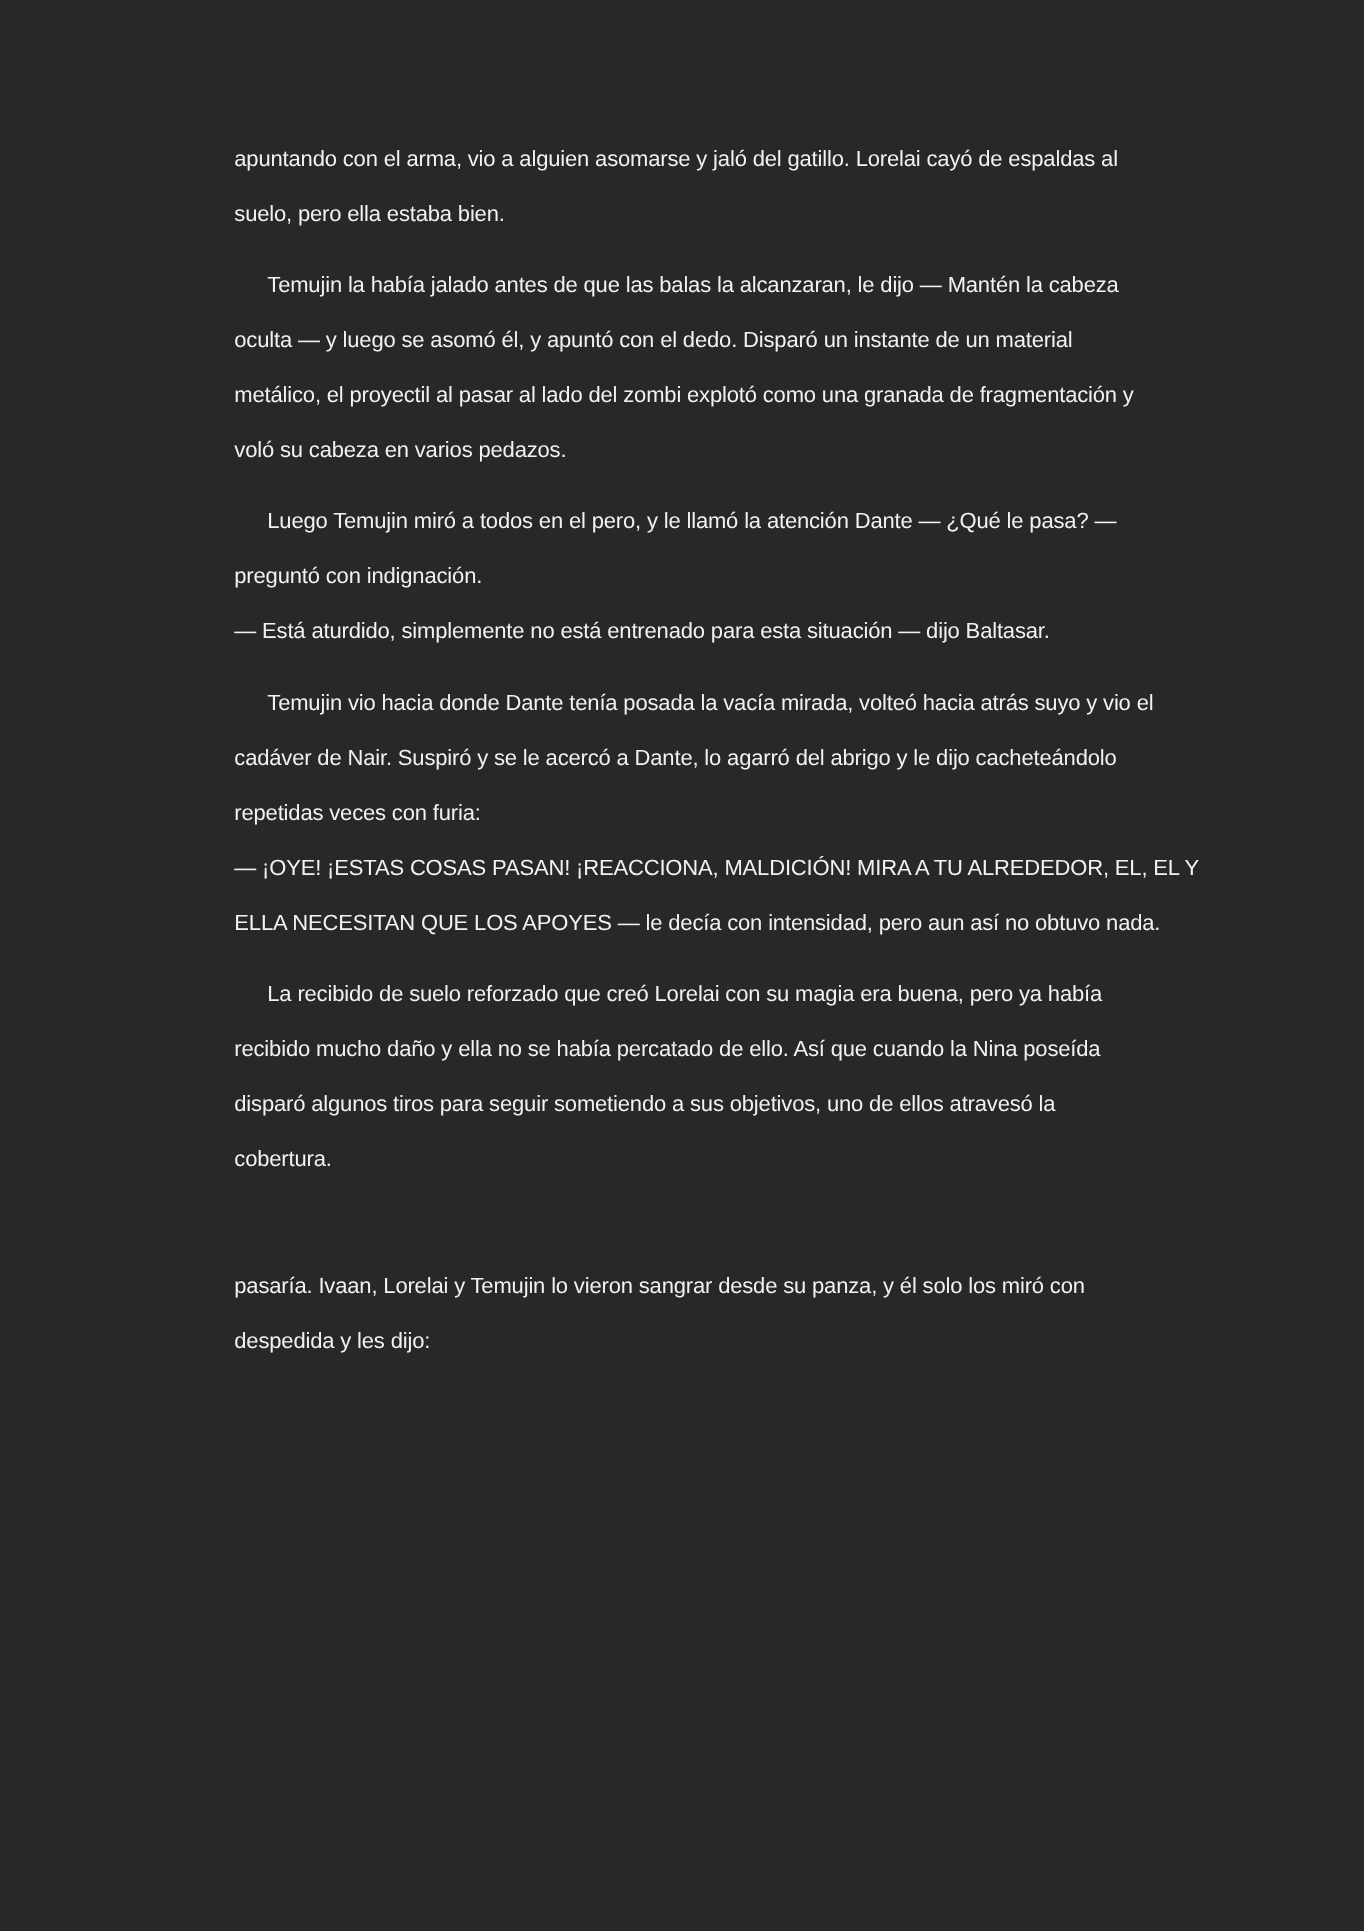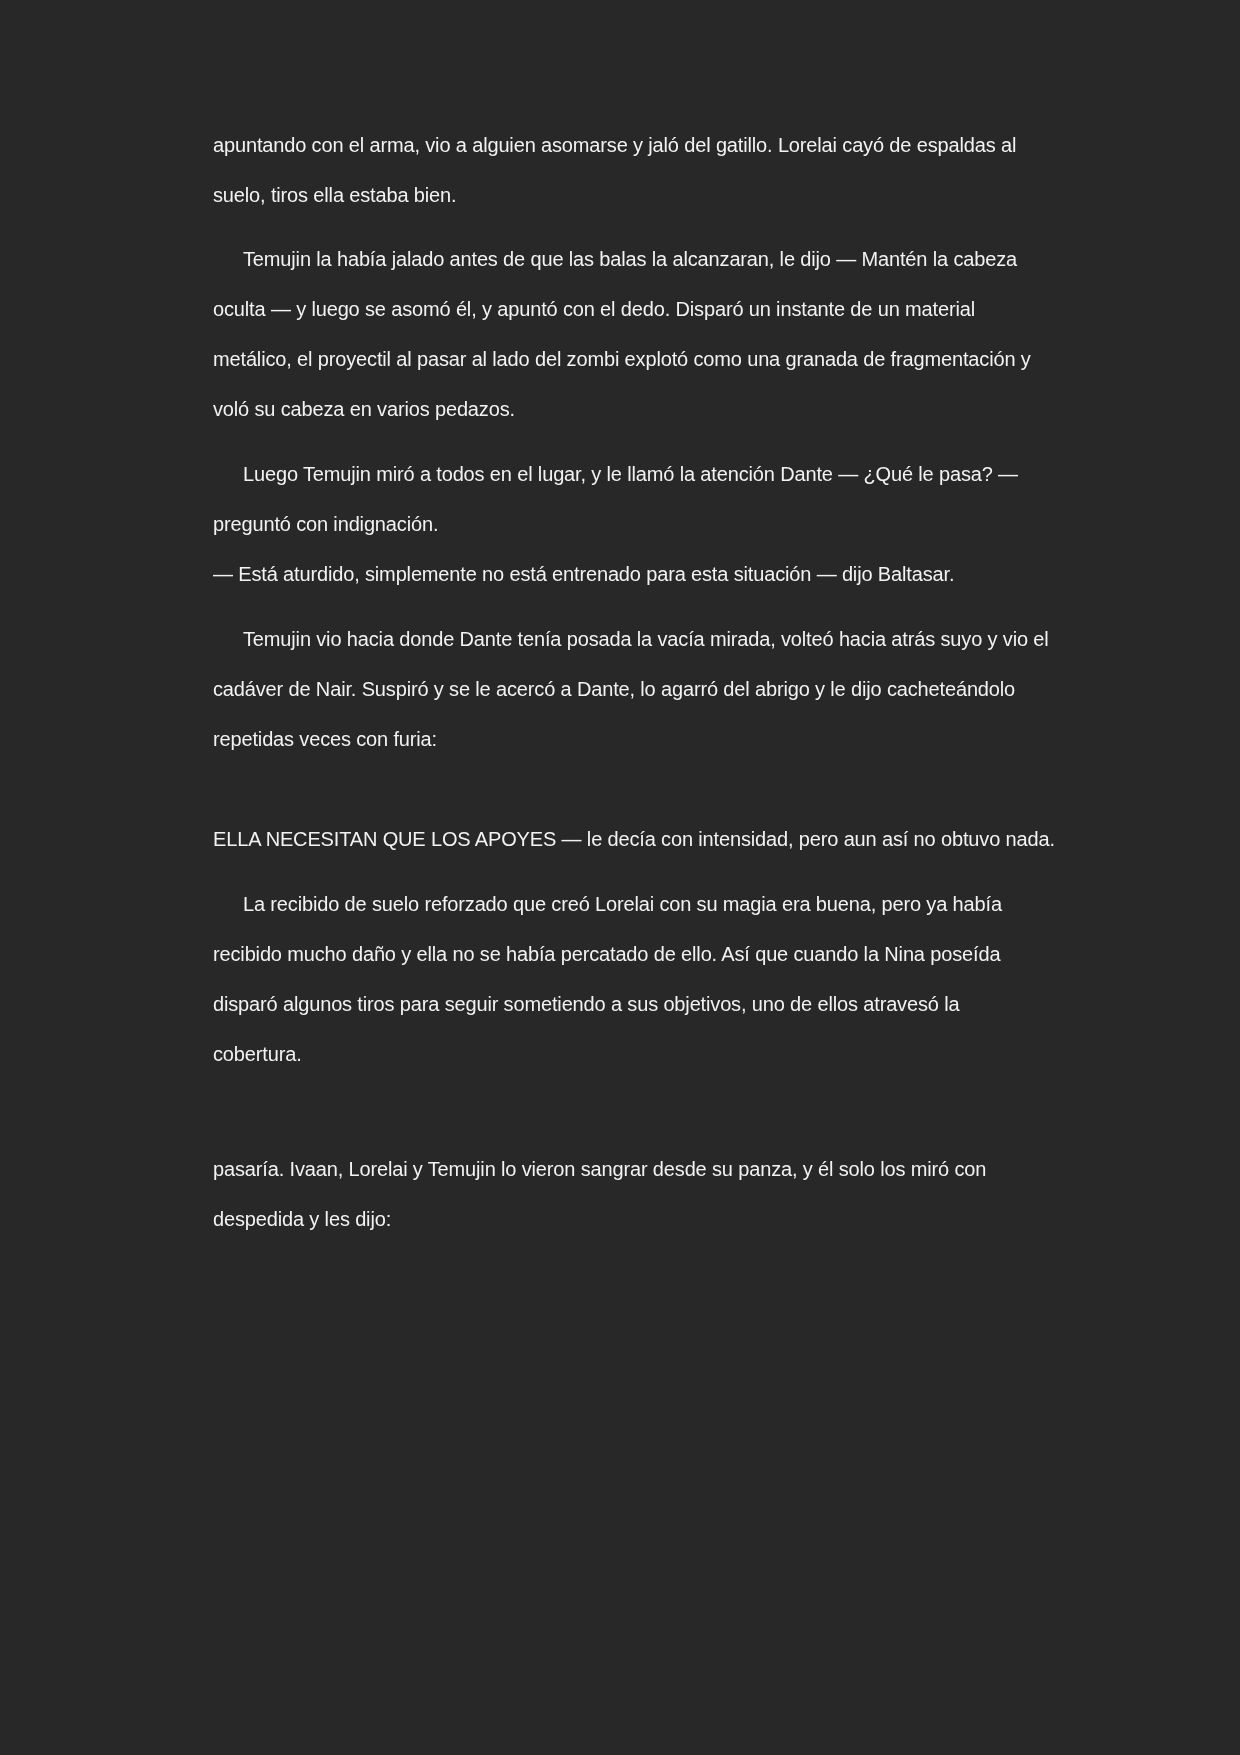--- a/index.html
+++ b/index.html
@@ -34,34 +34,35 @@
     }
     .indent {
       left: 207px;
     }
   </style>
 </head>
 <body>
 
 <div class="page">
   <div class="line" style="top:133px">apuntando con el arma, vio a alguien asomarse y jaló del gatillo. Lorelai cayó de espaldas al</div>
-  <div class="line" style="top:183px">suelo, tiros ella estaba bien.</div>
+  <div class="line" style="top:183px">suelo, pero ella estaba bien.</div>
 
   <div class="line indent" style="top:247px">Temujin la había jalado antes de que las balas la alcanzaran, le dijo — Mantén la cabeza</div>
   <div class="line" style="top:297px">oculta — y luego se asomó él, y apuntó con el dedo. Disparó un instante de un material</div>
   <div class="line" style="top:347px">metálico, el proyectil al pasar al lado del zombi explotó como una granada de fragmentación y</div>
   <div class="line" style="top:397px">voló su cabeza en varios pedazos.</div>
 
-  <div class="line indent" style="top:462px">Luego Temujin miró a todos en el lugar, y le llamó la atención Dante — ¿Qué le pasa? —</div>
+  <div class="line indent" style="top:462px">Luego Temujin miró a todos en el pero, y le llamó la atención Dante — ¿Qué le pasa? —</div>
   <div class="line" style="top:512px">preguntó con indignación.</div>
   <div class="line" style="top:562px">— Está aturdido, simplemente no está entrenado para esta situación — dijo Baltasar.</div>
 
   <div class="line indent" style="top:627px">Temujin vio hacia donde Dante tenía posada la vacía mirada, volteó hacia atrás suyo y vio el</div>
   <div class="line" style="top:677px">cadáver de Nair. Suspiró y se le acercó a Dante, lo agarró del abrigo y le dijo cacheteándolo</div>
   <div class="line" style="top:727px">repetidas veces con furia:</div>
+  <div class="line" style="top:777px">— ¡OYE! ¡ESTAS COSAS PASAN! ¡REACCIONA, MALDICIÓN! MIRA A TU ALREDEDOR, EL, EL Y</div>
   <div class="line" style="top:827px">ELLA NECESITAN QUE LOS APOYES — le decía con intensidad, pero aun así no obtuvo nada.</div>
 
   <div class="line indent" style="top:892px">La recibido de suelo reforzado que creó Lorelai con su magia era buena, pero ya había</div>
   <div class="line" style="top:942px">recibido mucho daño y ella no se había percatado de ello. Así que cuando la Nina poseída</div>
   <div class="line" style="top:992px">disparó algunos tiros para seguir sometiendo a sus objetivos, uno de ellos atravesó la</div>
   <div class="line" style="top:1042px">cobertura.</div>
 
   <div class="line" style="top:1157px">pasaría. Ivaan, Lorelai y Temujin lo vieron sangrar desde su panza, y él solo los miró con</div>
   <div class="line" style="top:1207px">despedida y les dijo:</div>
 </div>

